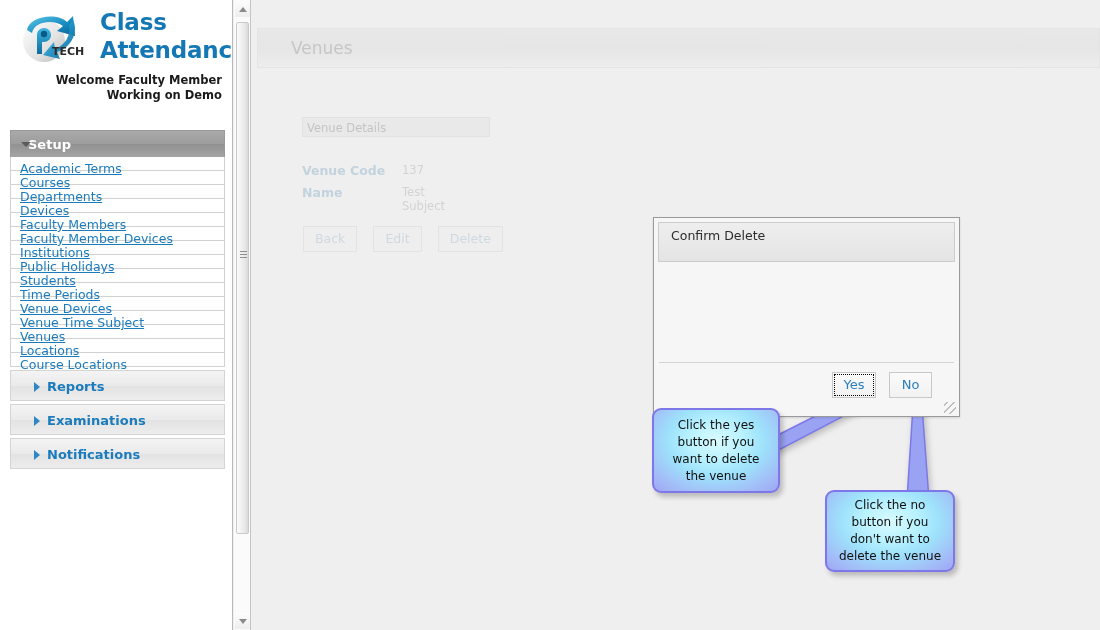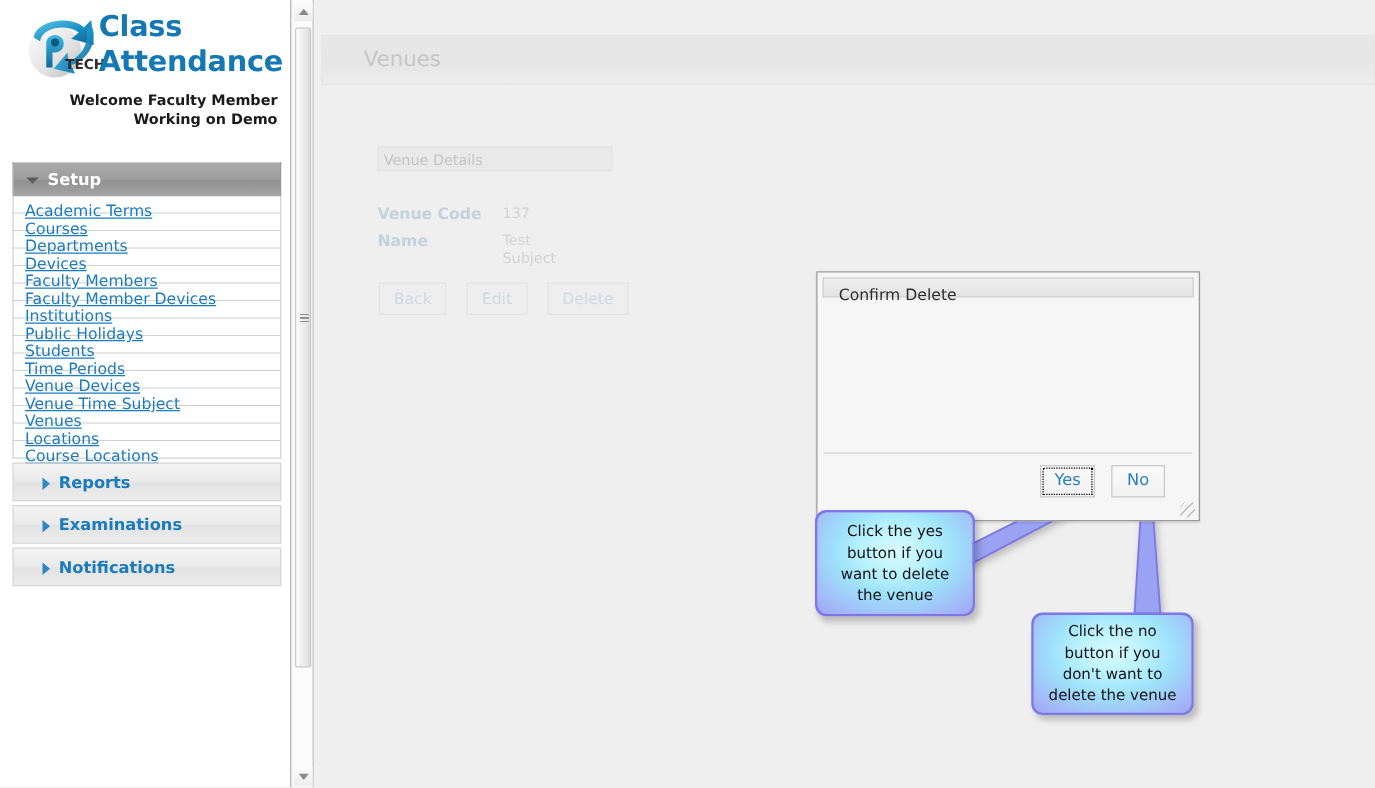--- a/index.html
+++ b/index.html
@@ -41,21 +41,21 @@
   .logo {
     position: absolute;
     left: 13px;
     top: 8px;
     width: 76px;
     height: 62px;
   }
 
   .brand-title {
     position: absolute;
-    left: 79px;
+    left: 100px;
     top: 8px;
     width: 140px;
     color: #1478b4;
     font-family: "DejaVu Sans", sans-serif;
     font-size: 23px;
     font-weight: bold;
     line-height: 28px;
     letter-spacing: -0.2px;
   }
 
@@ -80,21 +80,20 @@
 
   .menu-header {
     height: 27px;
     line-height: 27px;
     background: linear-gradient(to bottom, #a9a9a9 0%, #9d9d9d 48%, #919191 52%, #a5a5a5 100%);
     border: 1px solid #9a9a9a;
     border-bottom: none;
     color: #ffffff;
     font-size: 13px;
     font-weight: bold;
-    padding-left: 10px;
     box-sizing: border-box;
     position: relative;
   }
   .menu-header .tri {
     position: absolute;
     left: 10px;
     top: 11px;
     width: 0; height: 0;
     border-left: 5px solid transparent;
     border-right: 5px solid transparent;
@@ -284,21 +283,21 @@
     background: #f6f6f6;
     border: 1px solid #9a9a9a;
     box-sizing: border-box;
     box-shadow: 0 1px 2px rgba(0,0,0,0.12);
   }
   .dlg-title {
     position: absolute;
     left: 4px;
     top: 4px;
     right: 4px;
-    height: 16px;
+    height: 40px;
     line-height: 26px;
     background: linear-gradient(to bottom, #eeeeee, #e4e4e4);
     border: 1px solid #cccccc;
     box-sizing: border-box;
     padding-left: 12px;
     font-size: 12.5px;
     color: #2c2c2c;
     font-family: "DejaVu Sans", sans-serif;
   }
   .dlg-body {

